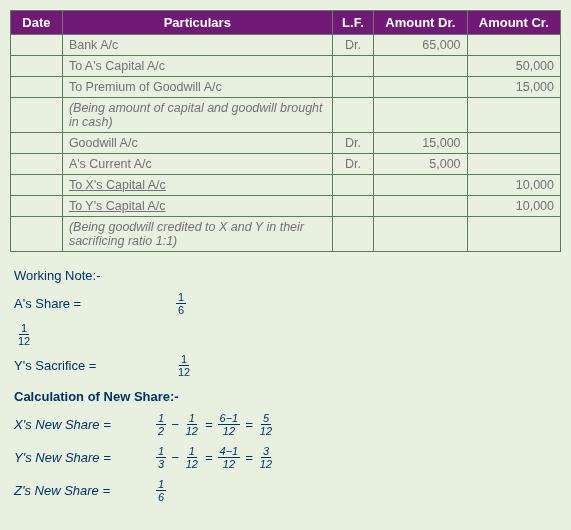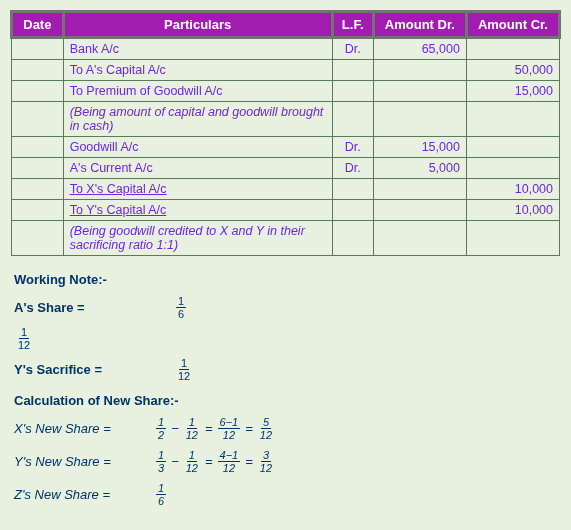--- a/index.html
+++ b/index.html
@@ -13,61 +13,60 @@
       min-height: 530px;
     }
 
     
     .journal-table {
       width: 100%;
       border-collapse: collapse;
       margin-bottom: 16px;
     }
     .journal-table th {
-      background-color: #a21caf;
+      background-color: #701a75;
       color: #ffffff;
-      border: 3px solid #737373;
+      border: 1px solid #737373;
       padding: 4px 6px;
       text-align: center;
       font-size: 13px;
     }
     .journal-table td {
       border: 1px solid #5a7a5a;
       padding: 3px 6px;
       vertical-align: top;
       font-size: 12.5px;
-      color: #6d28d9;
+      color: #737373;
     }
     .indent1 { padding-left: 20px; }
     .indent2 { padding-left: 36px; text-decoration: underline; }
     .dr-col { text-align: center; }
     .amount-col { text-align: right; }
     .note-row td { border-top: none; font-style: italic; }
 
     
     .working-section {
       margin-top: 8px;
       padding: 0 4px;
     }
     .section-title {
-      font-weight: bold;
+      font-weight: normal;
       font-size: 13px;
       margin-bottom: 8px;
       color: #003366;
     }
     .share-line {
       display: flex;
       align-items: center;
       margin-bottom: 6px;
       font-size: 13px;
       color: #003366;
     }
     .share-label {
       min-width: 160px;
-      font-weight: bold;
     }
     .fraction {
       display: inline-flex;
       flex-direction: column;
       align-items: center;
       font-size: 11px;
       line-height: 1.1;
       vertical-align: middle;
       margin: 0 2px;
     }

